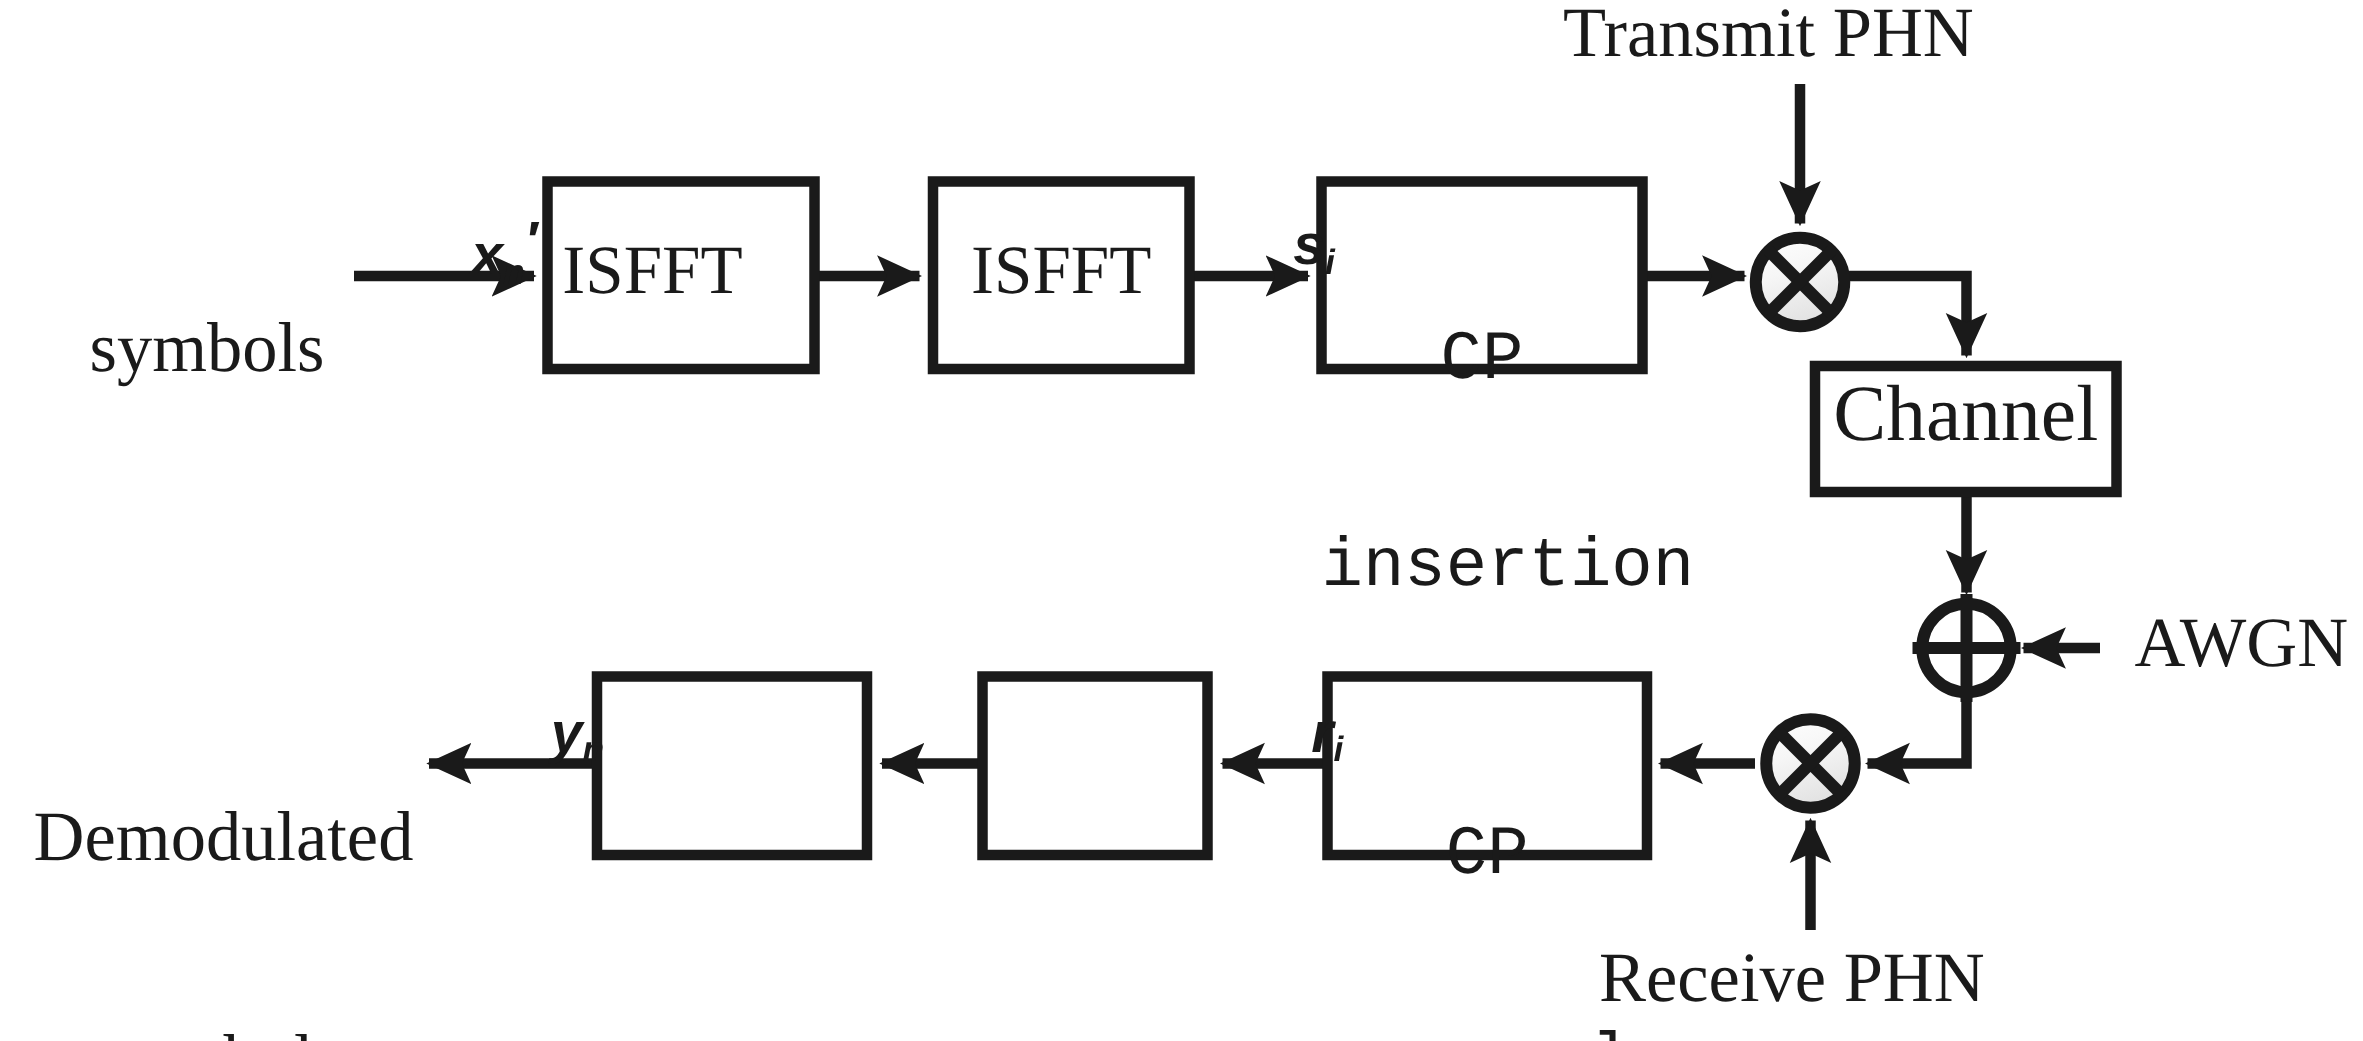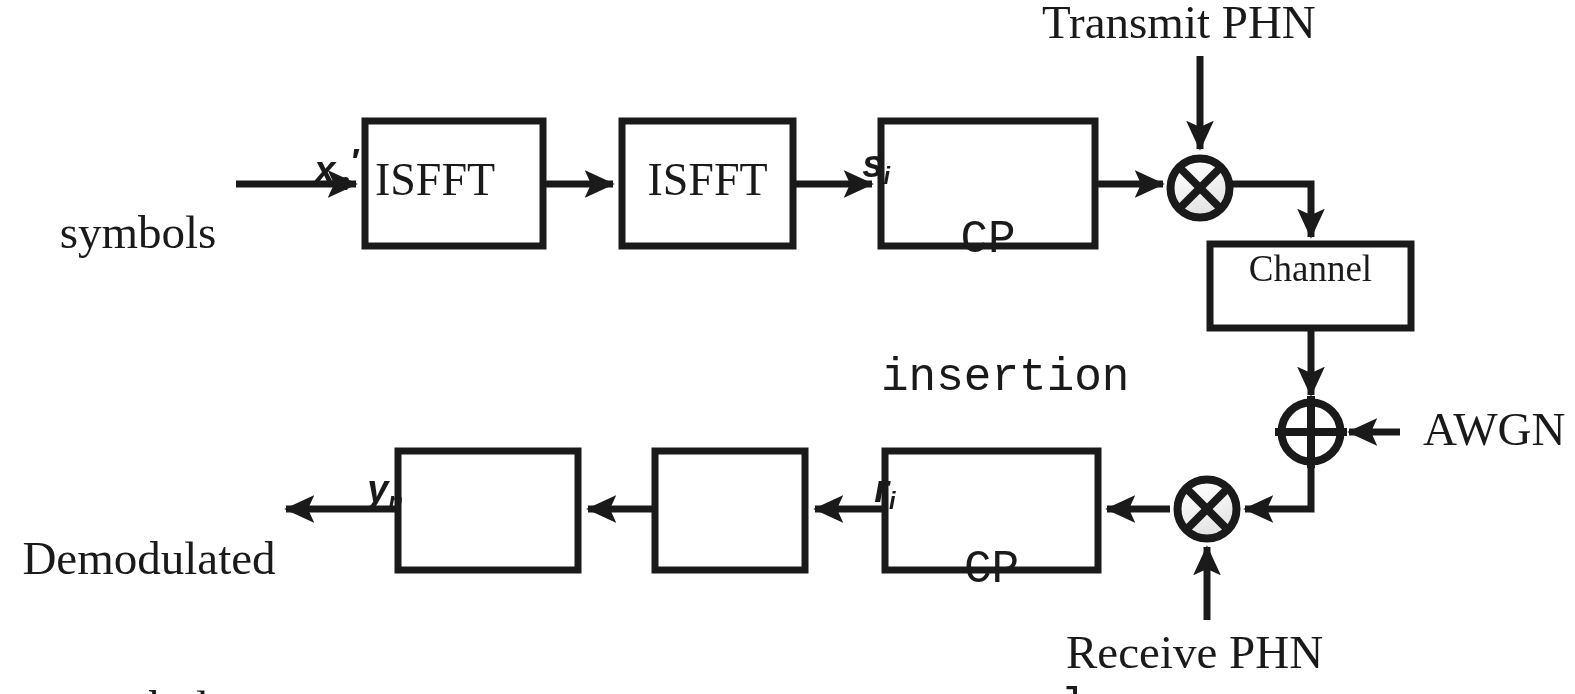--- a/index.html
+++ b/index.html
@@ -151,21 +151,21 @@
 
   <div class="blocklabel" style="left:346px; top:157px; width:178px;">ISFFT</div>
 
   <div class="blocklabel" style="left:622px; top:157px; width:171px;">ISFFT</div>
 
   <div class="blocklabel twoline" style="left:881px; top:125px; width:214px;">
     <div>CP</div>
     <div>insertion</div>
   </div>
 
-  <div class="blocklabel" style="left:1210px; top:250px; width:201px; font-size:37px;">Channel</div>
+  <div class="blocklabel" style="left:1210px; top:250px; width:201px; font-size:53px;">Channel</div>
 
   <div class="blocklabel twoline" style="left:885px; top:455px; width:213px;">
     <div>CP</div>
     <div>removal</div>
   </div>
 
 
 
   <div class="lbl sidelabel" style="left:8px; top:108px; width:260px; text-align:center;">
     <div>symbols</div>

